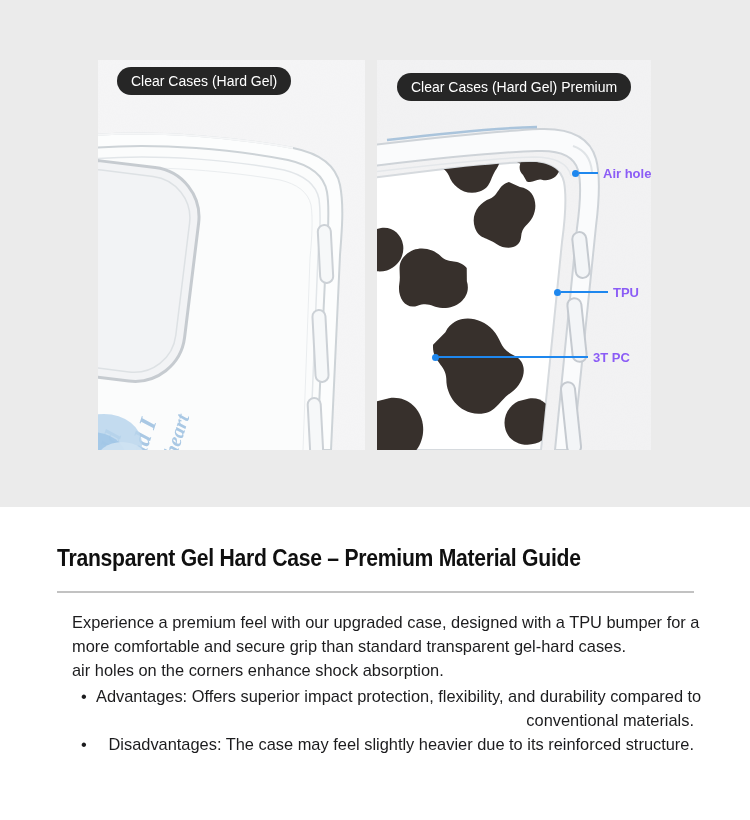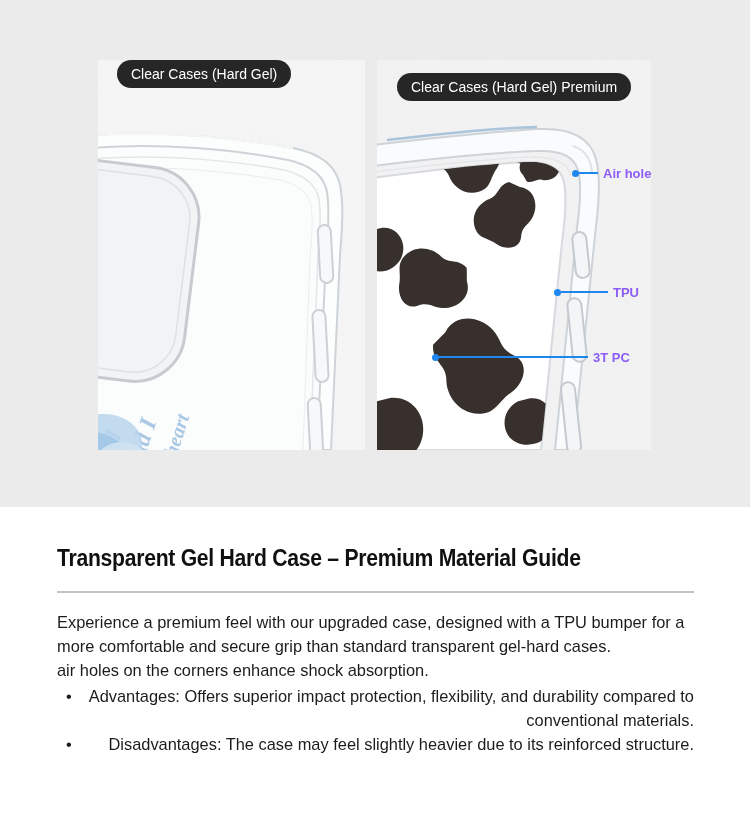--- a/index.html
+++ b/index.html
@@ -7,40 +7,40 @@
 
   
   .hero{position:relative;width:750px;height:507px;background:#ebebeb;}
   .photo{position:absolute;top:60px;height:390px;overflow:hidden;background:#f5f5f6;}
   .photo svg{position:absolute;left:0;top:0;display:block;}
   .photo-left{left:98px;width:267px;}
   .photo-right{left:377px;width:274px;}
 
   .badge{position:absolute;height:28px;line-height:28px;border-radius:14px;
          background:#262626;color:#ffffff;font-size:14px;padding:0 14px;white-space:nowrap;}
-  .photo-left .badge{left:19px;top:0;}
+  .photo-left .badge{left:19px;top:7px;}
   .photo-right .badge{left:20px;top:13px;}
 
   .anno{position:absolute;display:flex;align-items:center;height:14px;}
   .anno .dot{width:7px;height:7px;border-radius:50%;background:#1e87ee;flex:none;}
   .anno .line{height:2px;background:#1e87ee;flex:none;}
   .anno .lbl{font-size:13px;font-weight:bold;color:#8b5cf6;margin-left:5px;white-space:nowrap;}
   .anno-airhole{left:195px;top:106px;}
   .anno-airhole .line{width:19px;}
   .anno-tpu{left:177px;top:225px;}
   .anno-tpu .line{width:47px;}
   .anno-3tpc{left:55px;top:290px;}
   .anno-3tpc .line{width:149px;}
 
   
   .article{padding:0 56px 0 57px;}
   .title{margin-top:37px;font-size:23px;line-height:28px;font-weight:bold;color:#101010;
          letter-spacing:-0.3px;transform:scaleX(0.92);transform-origin:left center;white-space:nowrap;}
   .divider{height:2px;background:#c2c2c2;margin-top:19px;}
-  .body-text{margin-top:17px;font-size:16.4px;line-height:24px;color:#1c1c1e;}
+  .body-text{margin-top:17px;font-size:16.4px;line-height:24px;color:#1c1c1e;margin-left:15px;}
   .tline{white-space:nowrap;}
   ul.blist{list-style:none;margin:2px 0 0 0;padding:0;}
   ul.blist li{position:relative;padding-left:24px;text-align:right;}
   ul.blist li::before{content:"•";position:absolute;left:9px;top:0;color:#1c1c1e;}
 </style>
 </head>
 <body>
 
 <div class="hero">
 

